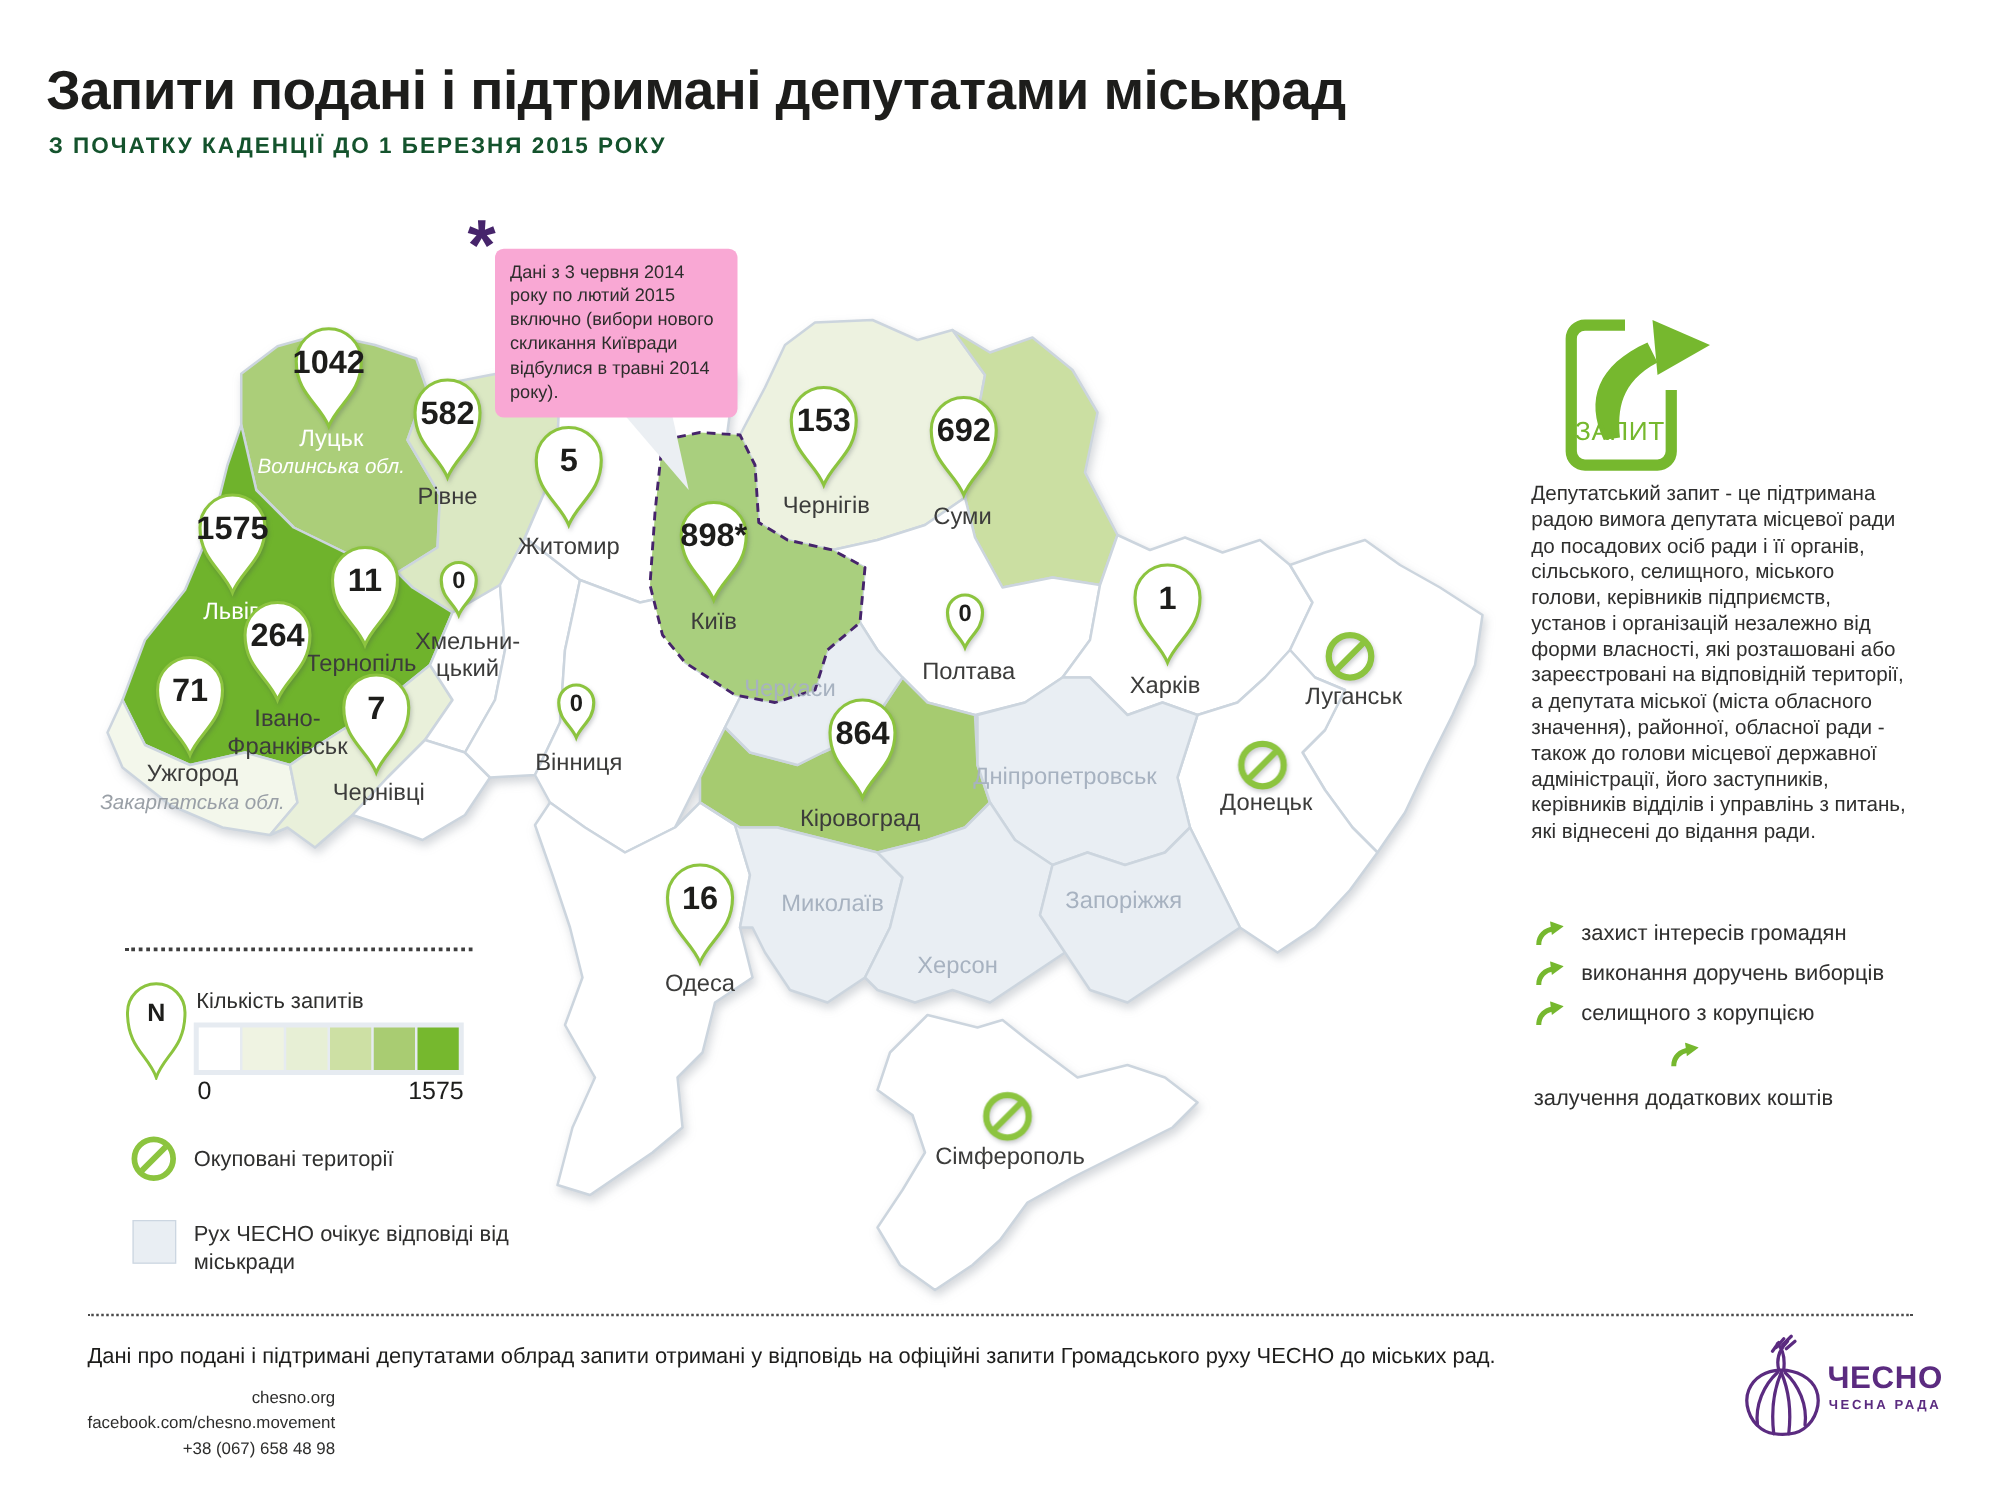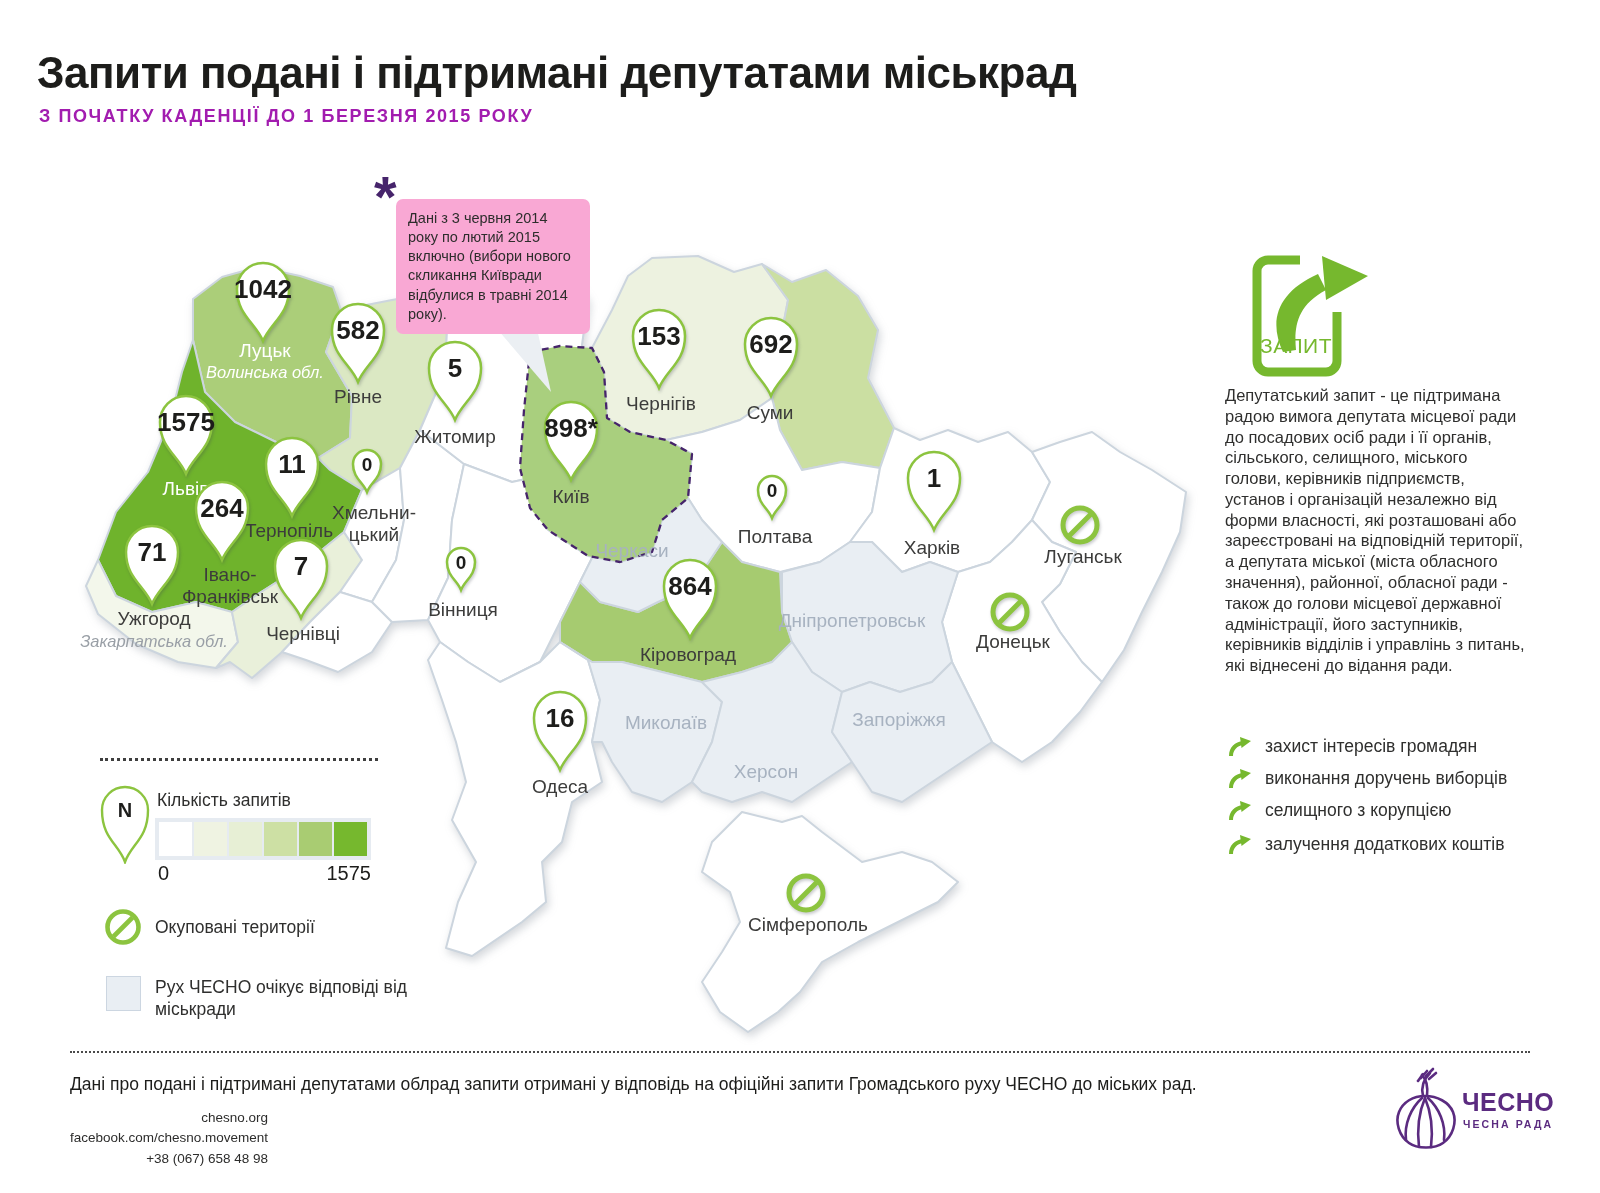--- a/index.html
+++ b/index.html
@@ -1,20 +1,20 @@
 <!DOCTYPE html>
 <html><head>
 <meta charset="utf-8">
 <style>
   html,body{margin:0;padding:0;background:#fff;}
   #canvas{position:relative;width:1600px;height:1193px;background:#fff;overflow:hidden;
           font-family:"Liberation Sans","DejaVu Sans",sans-serif;color:#2d2d2c;}
   .abs{position:absolute;}
   #page-title{left:37px;top:48px;font-size:44px;font-weight:800;color:#1d1d1b;letter-spacing:-0.5px;white-space:nowrap;}
-  #page-subtitle{left:39px;top:106px;font-size:18px;font-weight:600;color:#a21caf;letter-spacing:1.6px;white-space:nowrap;}
+  #page-subtitle{left:39px;top:106px;font-size:18px;font-weight:600;color:#14532d;letter-spacing:1.6px;white-space:nowrap;}
   #note-asterisk{left:374px;top:168px;font-size:58px;font-weight:800;color:#46246b;line-height:1;}
   #note-box{left:396px;top:199px;width:170px;background:#f9a8d4;border-radius:7px;
             padding:10px 12px;font-size:14.5px;line-height:1.32;color:#2d2d2c;}
   #map-svg{left:0;top:0;}
   .regions{filter:drop-shadow(2px 4px 4px rgba(100,110,125,0.28));}
   .markers{filter:drop-shadow(1px 2px 1.5px rgba(60,70,80,0.28));}
   
   #badge{left:1246px;top:248px;width:150px;height:132px;}
   #badge-label{left:1260px;top:334px;font-size:21px;font-weight:400;color:#76b82e;letter-spacing:0.5px;}
   #definition-text{left:1225px;top:385px;width:300px;font-size:16.5px;line-height:1.26;color:#2f2f2e;}
@@ -222,21 +222,21 @@
     </svg>
     <span>виконання доручень виборців</span>
   </div>
   <div class="bullet-row" style="top:800px;">
     <svg width="24" height="20" viewBox="0 0 24 20">
       <path d="M2,19 C2,10 8,5 16,4 L16,8 C10,9 6,13 6,19 Z" fill="#76b82e"></path>
         <polygon points="13,0 14.5,11 24,4" fill="#76b82e"></polygon>
     </svg>
     <span>селищного з корупцією</span>
   </div>
-  <div class="bullet-row" style="top:834px;">
+  <div class="bullet-row" style="top:834px;flex-direction:column;">
     <svg width="24" height="20" viewBox="0 0 24 20">
       <path d="M2,19 C2,10 8,5 16,4 L16,8 C10,9 6,13 6,19 Z" fill="#76b82e"></path>
         <polygon points="13,0 14.5,11 24,4" fill="#76b82e"></polygon>
     </svg>
     <span>залучення додаткових коштів</span>
   </div>
 
   <div id="legend-dotline" class="abs dotline"></div>
   <svg id="legend-pin" class="abs" width="52" height="82" viewBox="-26 -80 52 82">
     <path d="M 0 0 C -6.4 -18.2 -23 -23.4 -23 -52 A 23 23 0 1 1 23 -52 C 23 -23.4 6.4 -18.2 0 0 Z" fill="#ffffff" stroke="#8cc43f" stroke-width="2.4"></path>

